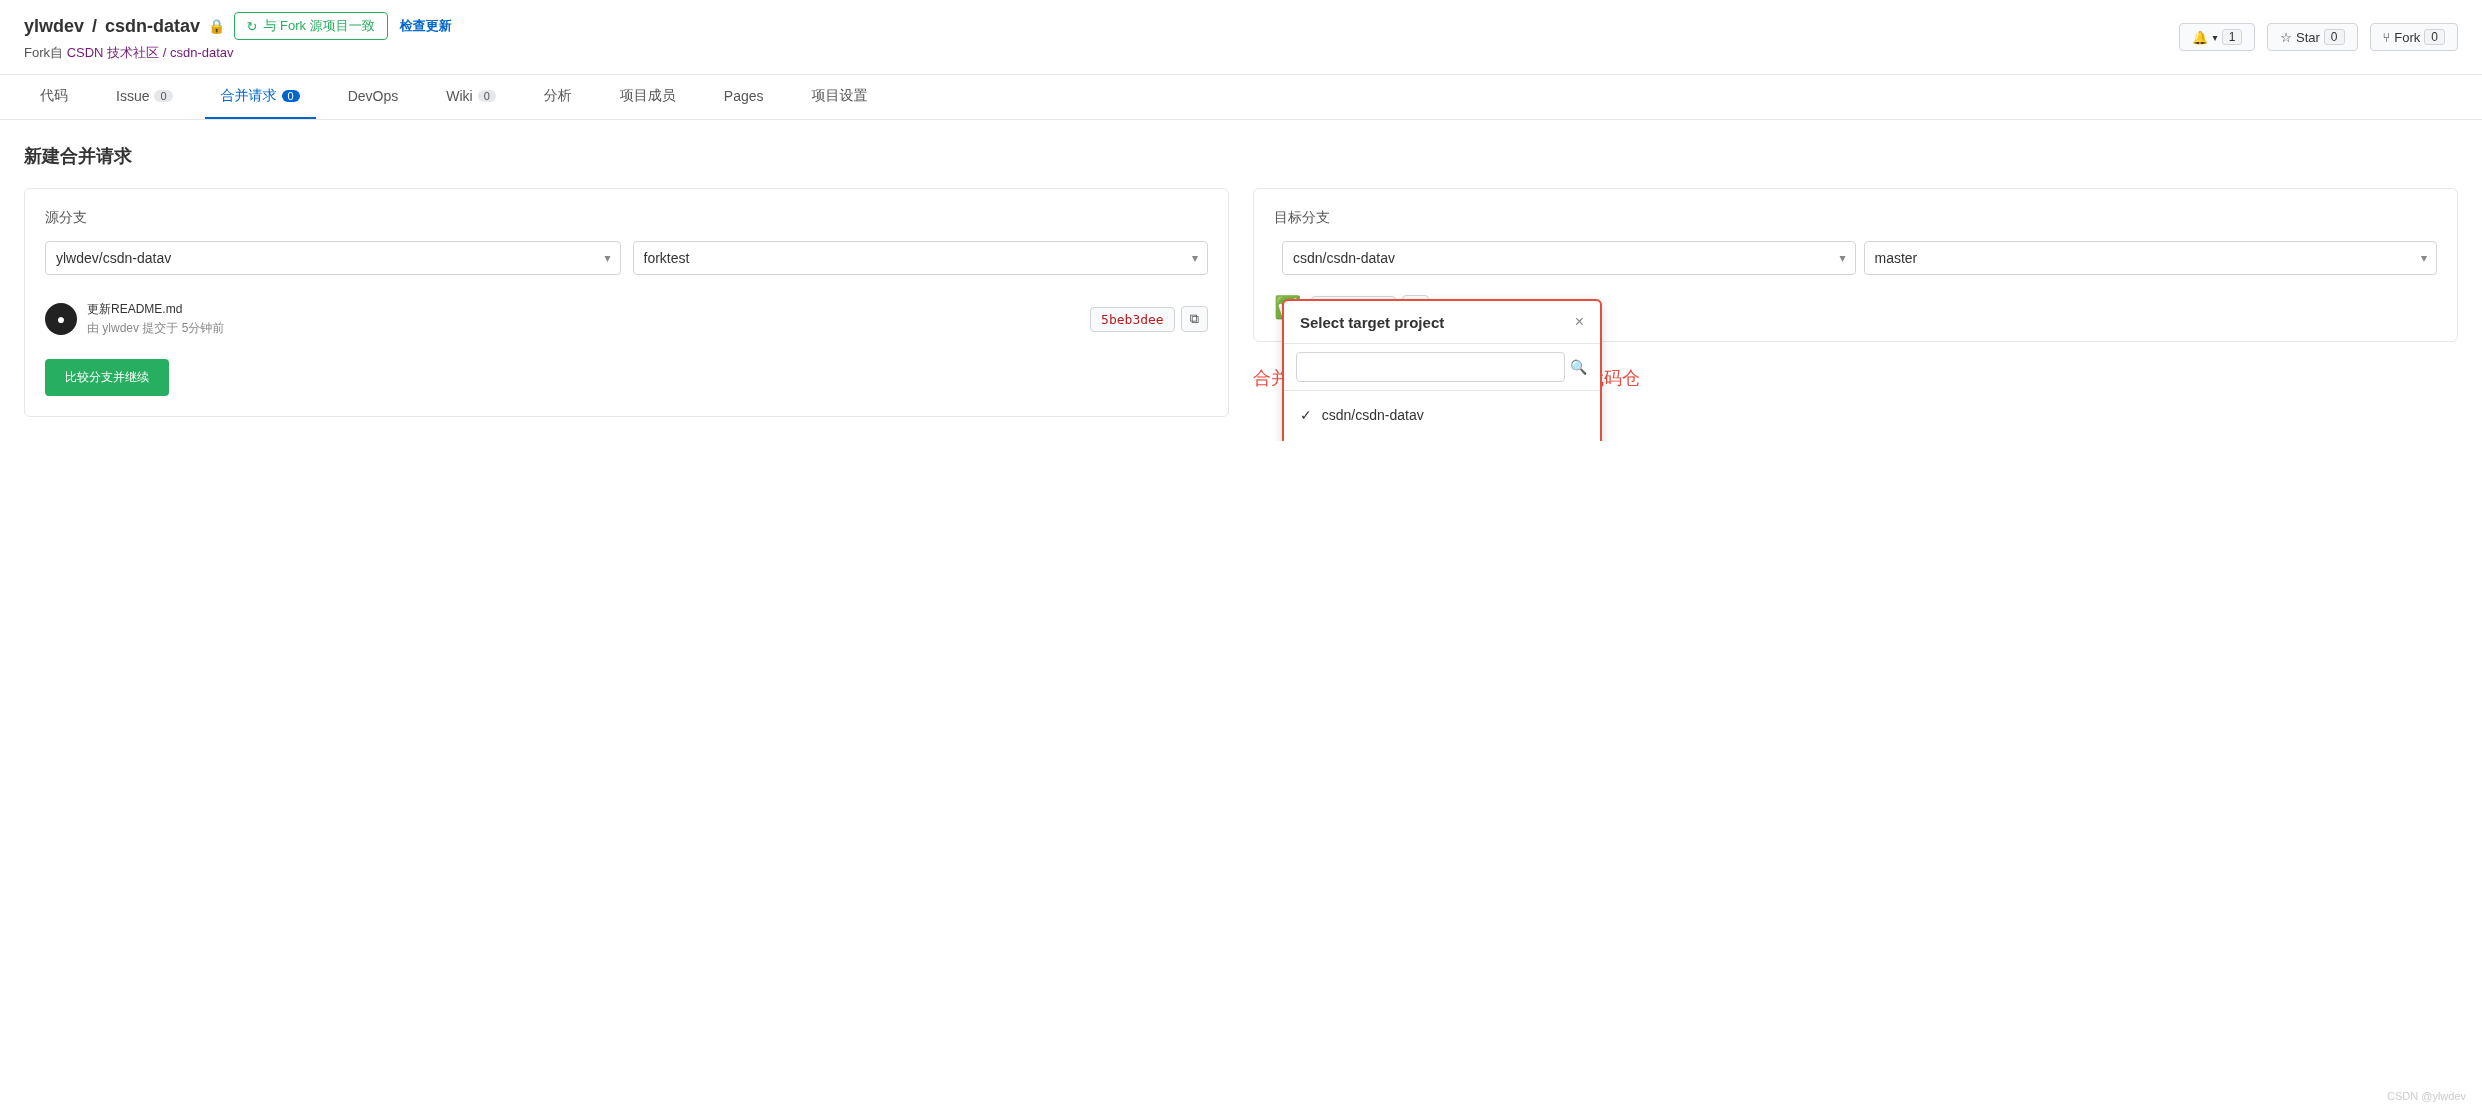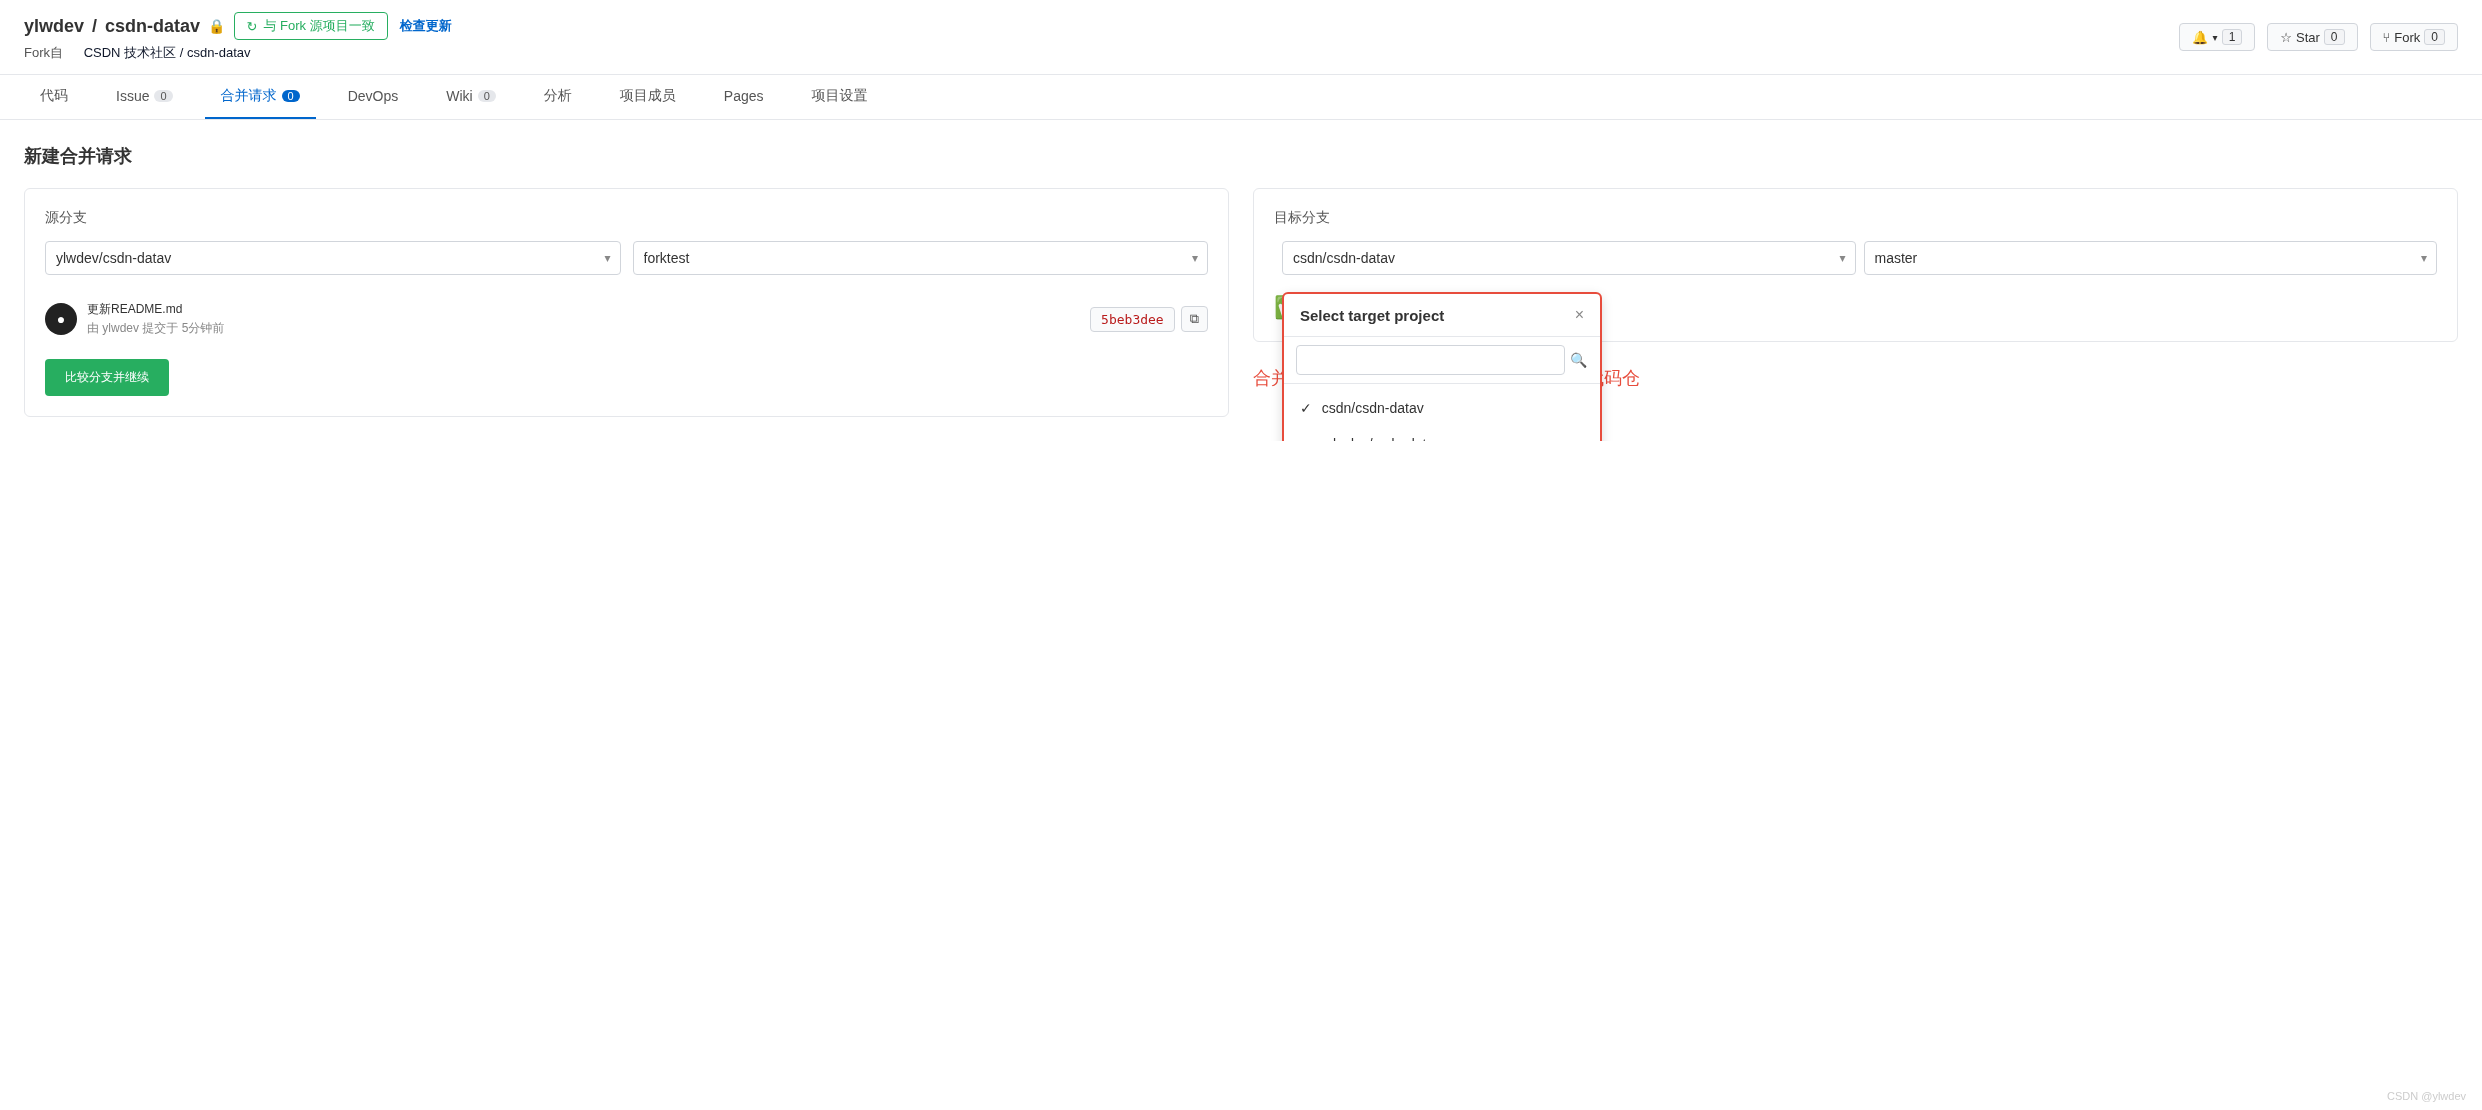--- a/index.html
+++ b/index.html
@@ -14,21 +14,21 @@
     }
     .header-left { display: flex; flex-direction: column; gap: 4px; }
     .repo-title { display: flex; align-items: center; gap: 8px; font-size: 18px; font-weight: 700; }
     .fork-btn {
       display: flex; align-items: center; gap: 6px;
       border: 1px solid #27ae60; border-radius: 4px;
       padding: 4px 12px; color: #27ae60; background: #fff; cursor: pointer; font-size: 13px;
     }
     .check-update { color: #0066cc; font-size: 13px; cursor: pointer; text-decoration: none; margin-left: 4px; }
     .fork-from { font-size: 13px; color: #555; }
-    .fork-from a { color: #0f172a; text-decoration: none; margin-left: 17px; }
+    .fork-from a { color: #701a75; text-decoration: none; }
     
     .header-right { display: flex; align-items: center; gap: 12px; }
     .action-btn {
       display: flex; align-items: center; gap: 4px;
       border: 1px solid #d1d5db; border-radius: 4px;
       padding: 5px 12px; background: #f9fafb; cursor: pointer; font-size: 13px; color: #333;
     }
     .action-btn .count {
       background: #f3f4f6; border: 1px solid #d1d5db;
       border-radius: 3px; padding: 0 6px; font-size: 12px;
@@ -104,21 +104,21 @@
 
     
     .right-card {
       border: 1px solid #e5e7eb; border-radius: 6px; padding: 20px; position: relative;
     }
     .right-selects-row { display: flex; gap: 8px; margin-bottom: 10px; padding-left: 8px; }
     
     .dropdown-popup {
       border: 2px solid #e74c3c; border-radius: 6px; background: #fff;
       box-shadow: 0 4px 12px rgba(0,0,0,0.15); position: absolute;
-      left: 0; top: 51px; width: 320px; z-index: 100;
+      left: 0; top: 58px; width: 320px; z-index: 100;
     }
     .dropdown-header {
       display: flex; align-items: center; justify-content: space-between;
       padding: 12px 16px; border-bottom: 1px solid #e5e7eb; font-weight: 600; font-size: 15px;
     }
     .dropdown-close { color: #888; cursor: pointer; font-size: 16px; background: none; border: none; }
     .dropdown-search {
       padding: 8px 12px; border-bottom: 1px solid #e5e7eb;
       display: flex; align-items: center; gap: 6px;
     }

